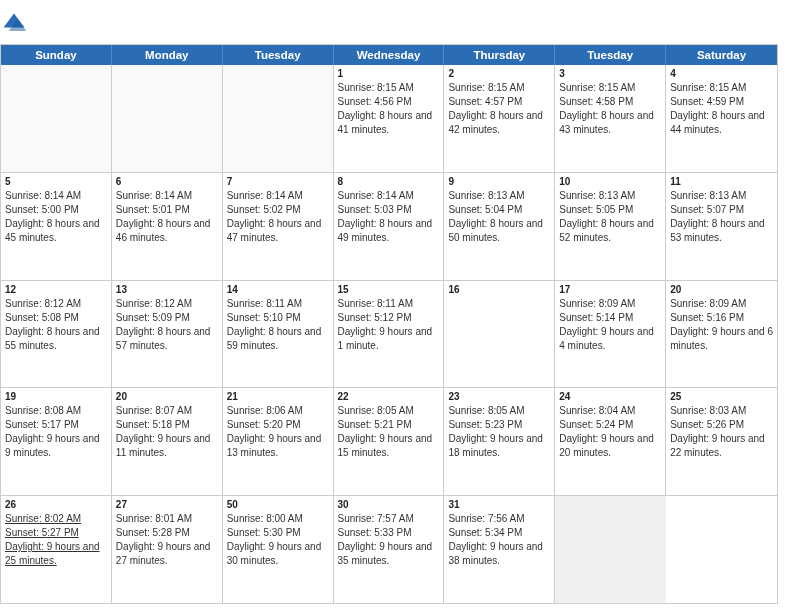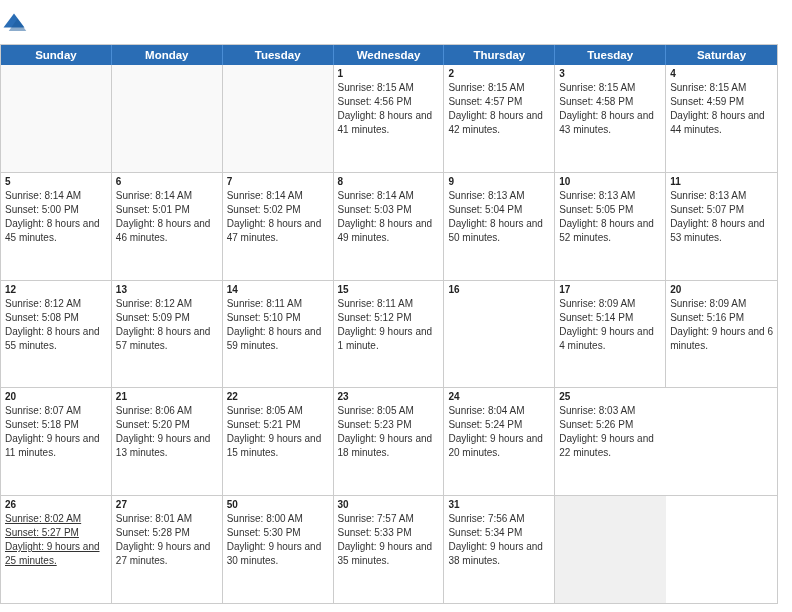--- a/index.html
+++ b/index.html
@@ -250,20 +250,26 @@
           </div>
           <div class="day-cell">
             <div class="day-num">20</div>
             <div class="day-info" style="white-space: pre-line;">Sunrise: 8:09 AM
 Sunset: 5:16 PM
 Daylight: 9 hours and 6 minutes.</div>
           </div>
         </div>
         <div class="week-row">
           <div class="day-cell">
+            <div class="day-num">19</div>
+            <div class="day-info" style="white-space: pre-line;">Sunrise: 8:08 AM
+Sunset: 5:17 PM
+Daylight: 9 hours and 9 minutes.</div>
+          </div>
+          <div class="day-cell">
             <div class="day-num">20</div>
             <div class="day-info" style="white-space: pre-line;">Sunrise: 8:07 AM
 Sunset: 5:18 PM
 Daylight: 9 hours and 11 minutes.</div>
           </div>
           <div class="day-cell">
             <div class="day-num">21</div>
             <div class="day-info" style="white-space: pre-line;">Sunrise: 8:06 AM
 Sunset: 5:20 PM
 Daylight: 9 hours and 13 minutes.</div>

